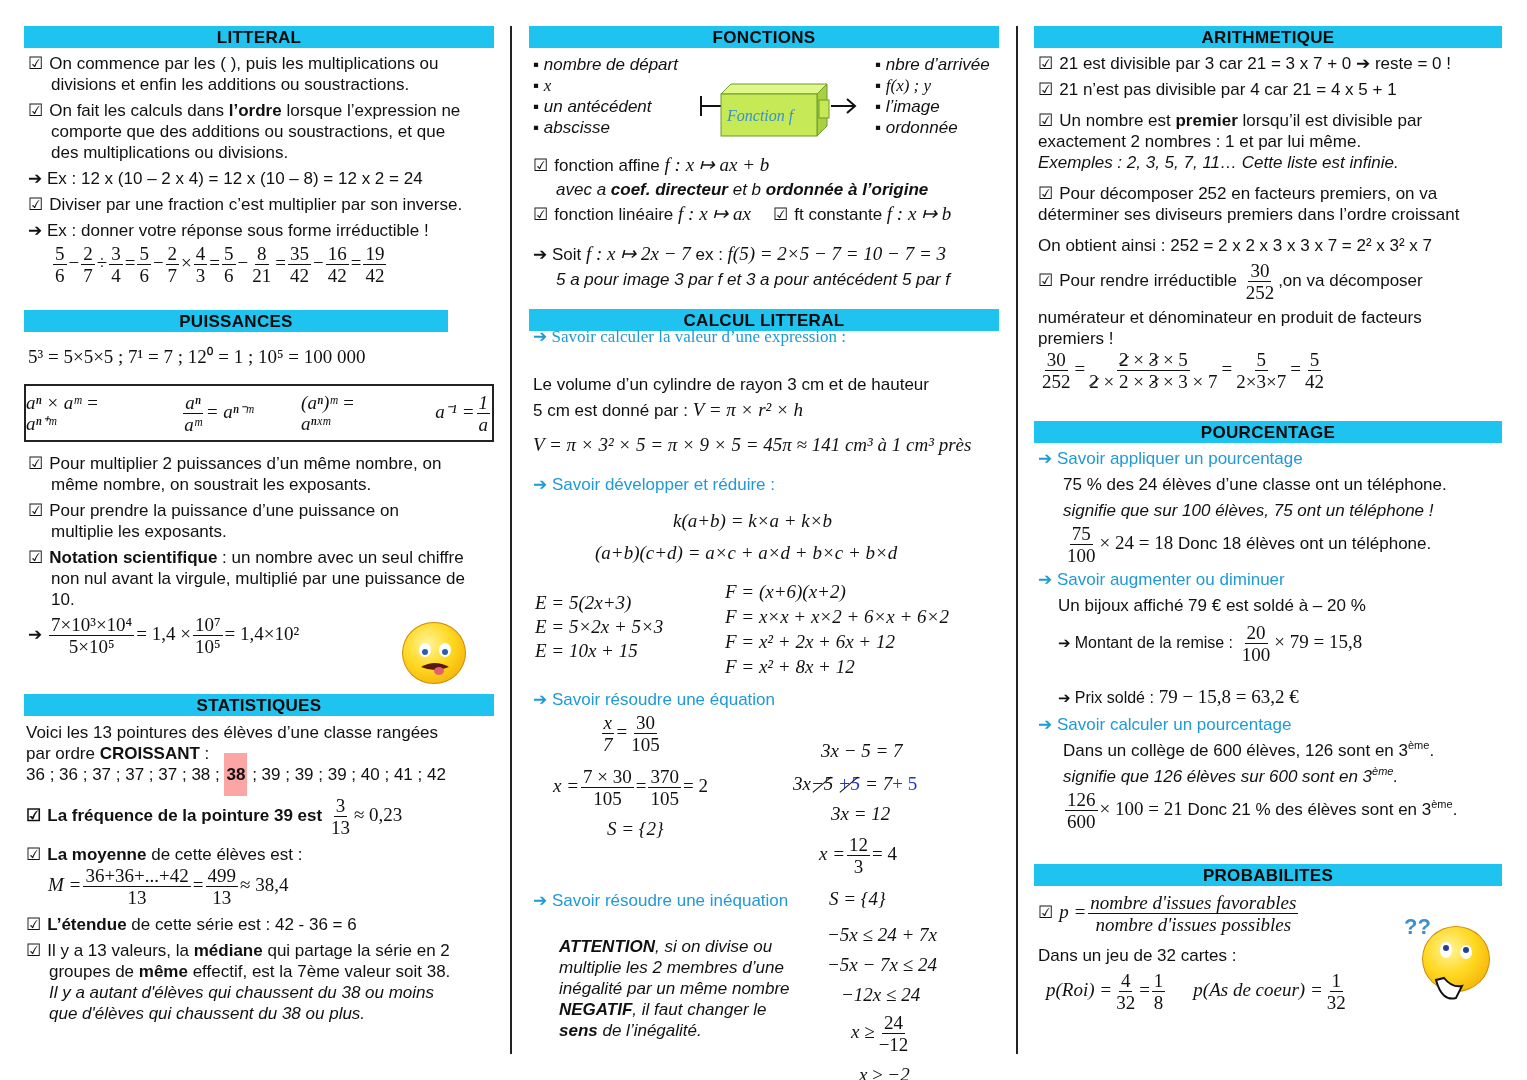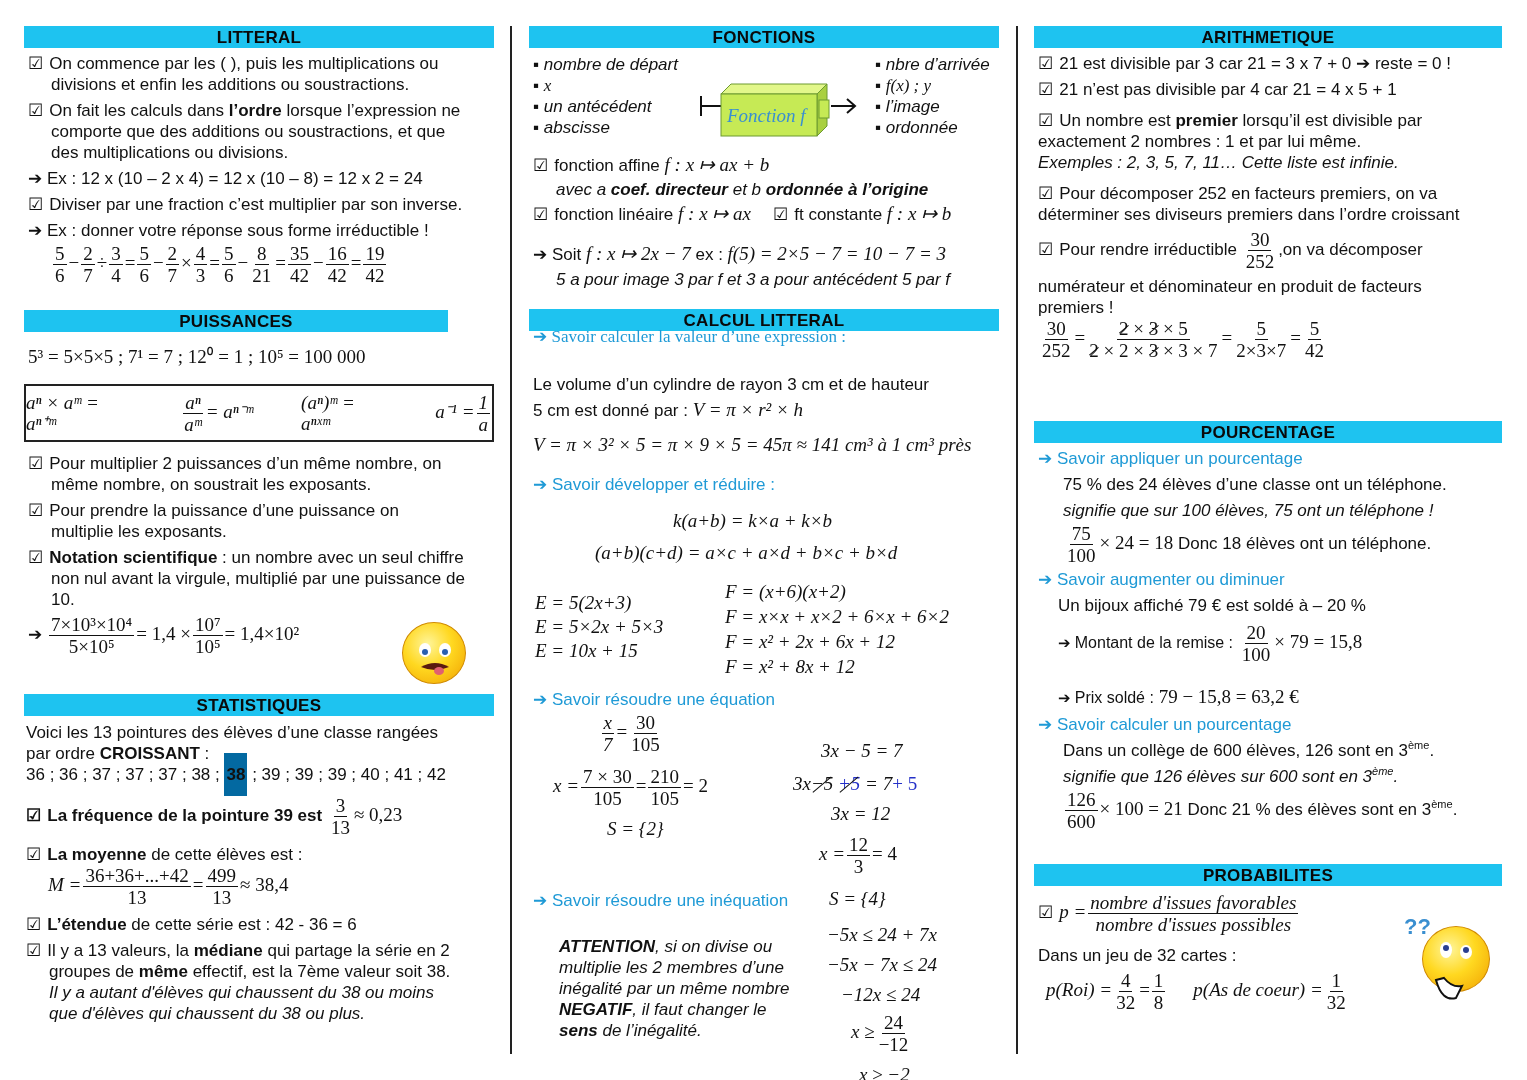--- a/index.html
+++ b/index.html
@@ -17,21 +17,21 @@
   .blue { color: #1f9ad6; }
   .chk::before { content: "\2611"; margin-right: 6px; }
   .b { font-weight: bold; }
   .i { font-style: italic; }
   .frac { display: inline-flex; flex-direction: column; align-items: center; vertical-align: middle; font-family: "Liberation Serif", serif; font-size: 19px; line-height: 21px; margin: 0 2px; }
   .frac .n { border-bottom: 1px solid #111; padding: 0 2px; }
   .frac .d { padding: 0 2px; }
   sup { font-size: 11px; line-height: 0; }
   .box { border: 2px solid #222; gap: 48px; }
   .indent { padding-left: 23px; }
-  .hl { background: #0369a1; font-weight: bold; padding: 12px 2px; }
+  .hl { background: #fca5a5; font-weight: bold; padding: 12px 2px; }
   .struck { position: relative; }
   .struck::after { content: ""; position: absolute; left: -1px; right: -1px; top: 50%; border-top: 1px solid #111; transform: rotate(-40deg); }
   .bluemath { color: #2430c8; }
   .smiley { border-radius: 50%; background: radial-gradient(circle at 40% 35%, #fff59a 0%, #ffd820 45%, #f0a000 100%); border: 1px solid #d08a00; }
 </style>
 </head>
 <body>
 
 <div class="vsep" style="left:510px;"></div>
 <div class="vsep" style="left:1016px;"></div>
@@ -168,21 +168,21 @@
     <svg width="160" height="56" viewBox="0 0 160 56">
       <line x1="2" y1="14" x2="2" y2="34" stroke="#111" stroke-width="2"></line>
       <line x1="2" y1="24" x2="22" y2="24" stroke="#111" stroke-width="2"></line>
       <polygon points="22,12 32,2 128,2 118,12" fill="#e2f78a" stroke="#6d9a30"></polygon>
       <polygon points="118,12 128,2 128,44 118,54" fill="#a9d040" stroke="#6d9a30"></polygon>
       <rect x="22" y="12" width="96" height="42" fill="#c6ea55" stroke="#6d9a30"></rect>
       <rect x="120" y="18" width="10" height="18" fill="#c6ea55" stroke="#6d9a30"></rect>
       <line x1="132" y1="24" x2="156" y2="24" stroke="#111" stroke-width="2"></line>
       <polyline points="148,17 156,24 148,31" fill="none" stroke="#111" stroke-width="2"></polyline>
     </svg>
-    <span class="abs mi" style="top:23px; left:28px; font-size:19px; color:#3a8fd0;">Fonction f</span>
+    <span class="abs mi" style="top:23px; left:28px; font-size:16px; color:#3a8fd0;">Fonction f</span>
   </div>
   <div class="abs i" style="top:28px; left:346px;">
     <div>▪ <span>nbre d’arrivée</span></div>
     <div>▪ <span class="mi" style="font-size:17px;">f(x) ; y</span></div>
     <div>▪ <span>l’image</span></div>
     <div>▪ <span>ordonnée</span></div>
   </div>
   <div class="abs" style="top:128px; left:4px; width:466px;">
     <div class="chk"><span>fonction affine</span> <span class="mi">f : x ↦ ax + b</span></div>
     <div class="indent i" style="margin-top:3px;"><span>avec a </span><span class="b">coef. directeur</span><span> et b </span><span class="b">ordonnée à l’origine</span></div>
@@ -218,21 +218,21 @@
         <span class="n">x</span>
         <span class="d">7</span>
       </span><span class="m">=</span><span class="frac">
         <span class="n">30</span>
         <span class="d">105</span>
       </span></div>
   <div class="abs" style="top:740px; left:24px; white-space:nowrap;"><span class="mi">x =</span><span class="frac">
         <span class="n">7 × 30</span>
         <span class="d">105</span>
       </span><span class="m">=</span><span class="frac">
-        <span class="n">210</span>
+        <span class="n">370</span>
         <span class="d">105</span>
       </span><span class="m">= 2</span></div>
   <div class="abs mi" style="top:792px; left:78px;">S = {2}</div>
 
   <div class="abs mi" style="top:714px; left:292px;">3x − 5 = 7</div>
   <div class="abs mi" style="top:747px; left:264px; white-space:nowrap;"><span>3x</span><span class="struck">−5</span> <span class="struck bluemath">+5</span> <span>= 7</span><span class="bluemath" style="font-style:normal;">+ 5</span></div>
   <div class="abs mi" style="top:777px; left:302px;">3x = 12</div>
   <div class="abs" style="top:808px; left:290px; white-space:nowrap;"><span class="mi">x =</span><span class="frac">
         <span class="n">12</span>
         <span class="d">3</span>
@@ -263,20 +263,21 @@
 
   <div class="hdr">ARITHMETIQUE</div>
   <div style="padding-left:4px; margin-top:5px;">
     <div class="chk"><span>21 est divisible par 3 car 21 = 3 x 7 + 0 ➔ reste = 0 !</span></div>
     <div class="chk" style="margin-top:5px;"><span>21 n’est pas divisible par 4 car 21 = 4 x 5 + 1</span></div>
     <div class="chk" style="margin-top:10px;"><span>Un nombre est </span><span class="b">premier</span><span> lorsqu’il est divisible par</span></div>
     <div>exactement 2 nombres : 1 et par lui même.</div>
     <div class="i">Exemples : 2, 3, 5, 7, 11… Cette liste est infinie.</div>
     <div class="chk" style="margin-top:10px;"><span>Pour décomposer 252 en facteurs premiers, on va</span></div>
     <div>déterminer ses diviseurs premiers dans l’ordre croissant</div>
+    <div style="margin-top:10px;">On obtient ainsi : 252 = 2 x 2 x 3 x 3 x 7 = 2² x 3² x 7</div>
     <div class="chk" style="margin-top:4px; white-space:nowrap;"><span>Pour rendre irréductible</span> <span class="frac">
           <span class="n">30</span>
           <span class="d">252</span>
         </span><span>,on va décomposer</span></div>
     <div style="margin-top:4px;">numérateur et dénominateur en produit de facteurs</div>
     <div>premiers !</div>
     <div style="white-space:nowrap;">
       <span class="frac">
           <span class="n">30</span>
           <span class="d">252</span>

